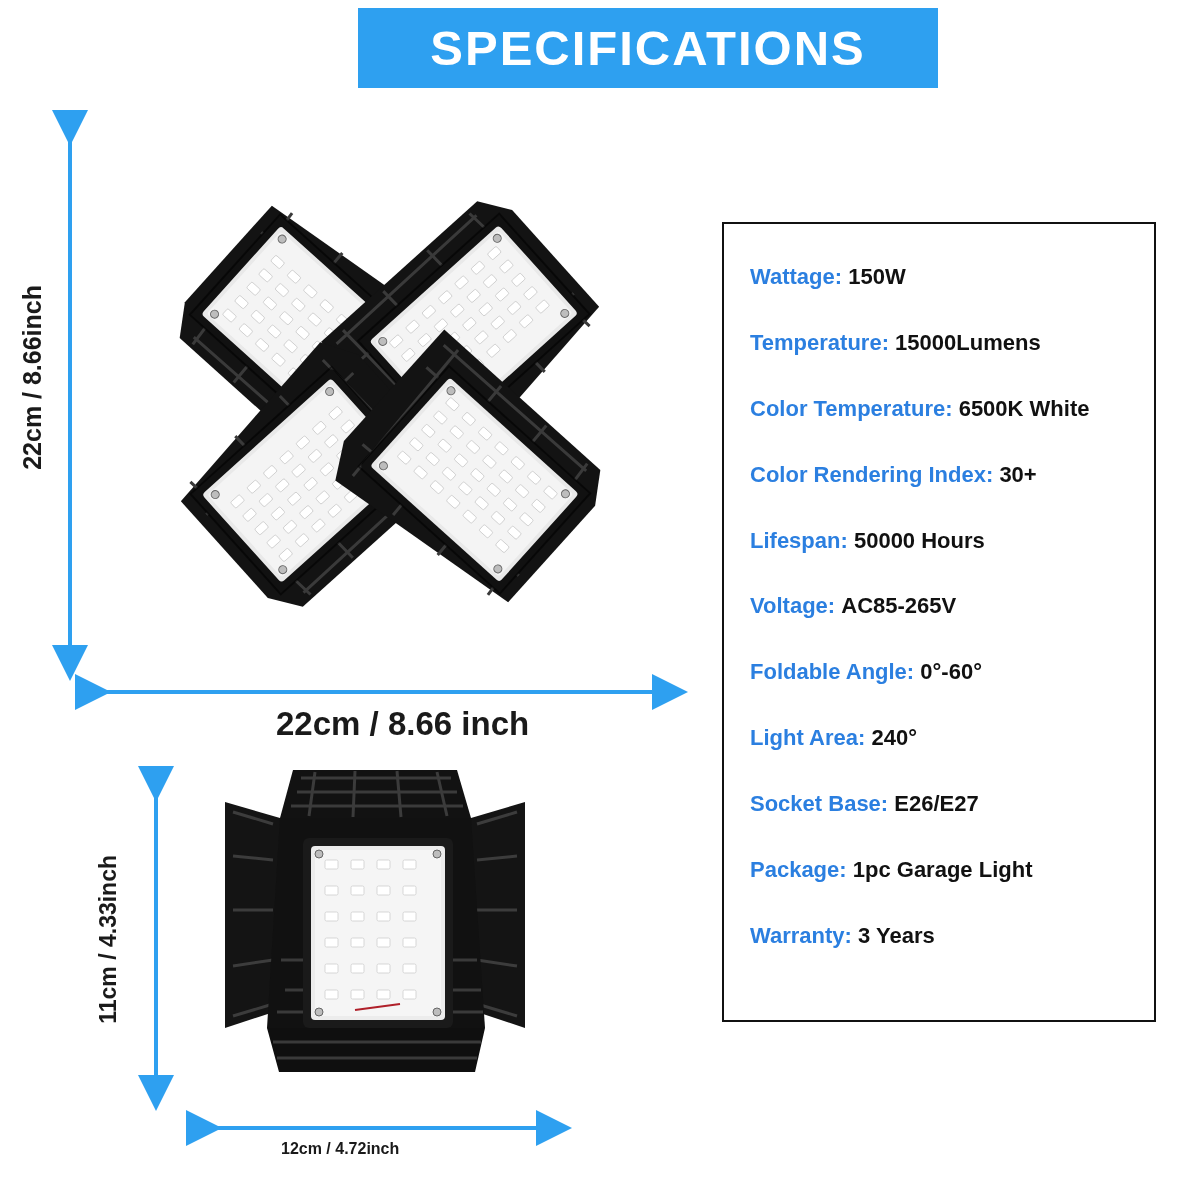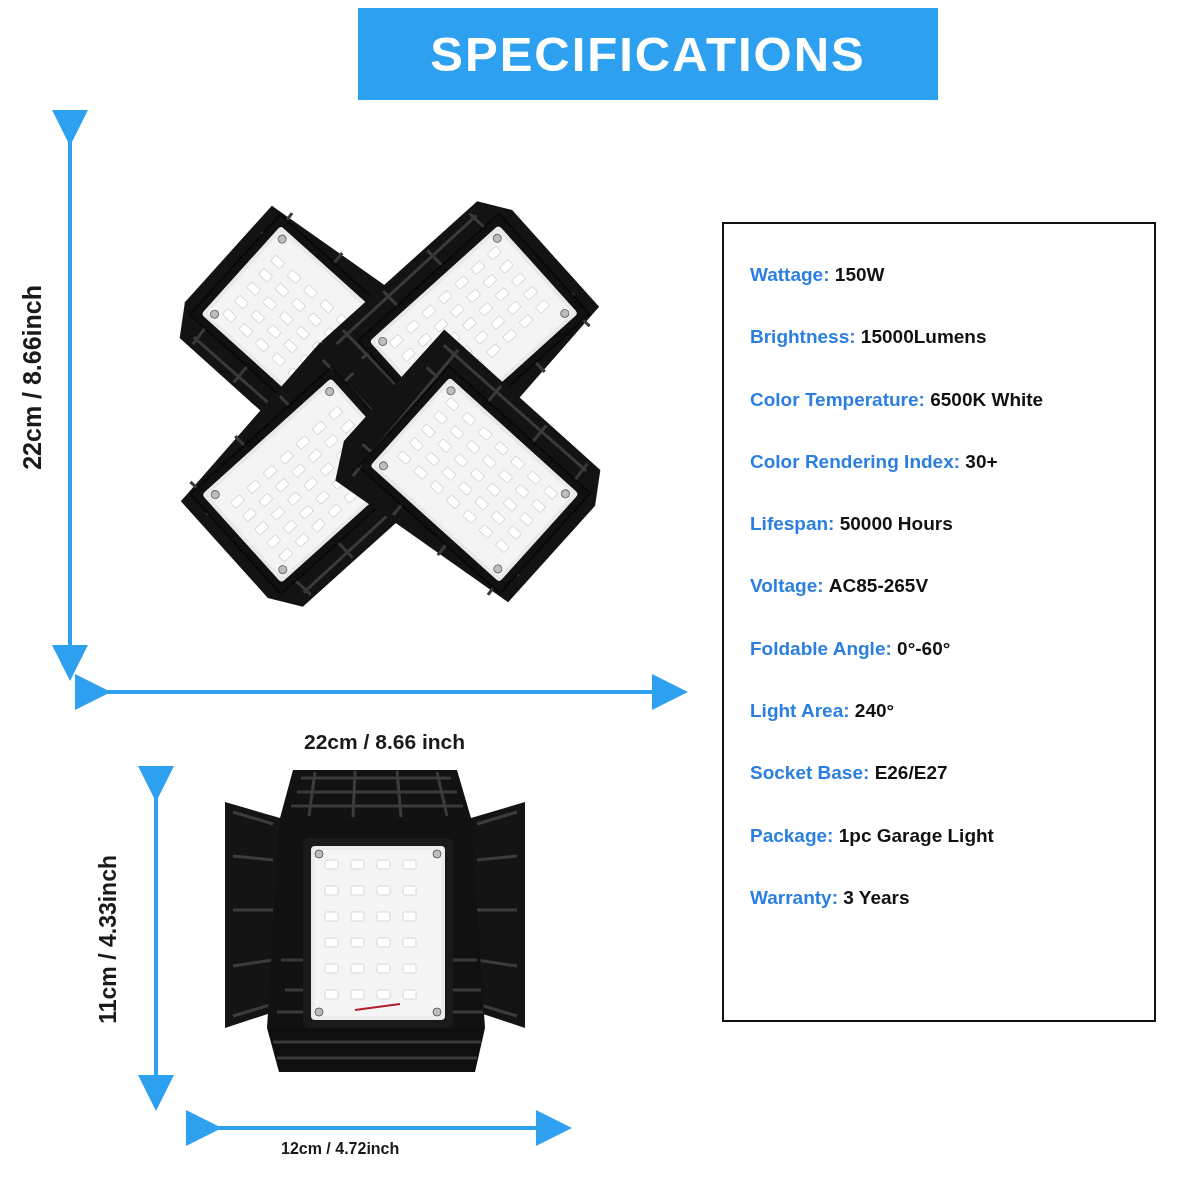--- a/index.html
+++ b/index.html
@@ -18,21 +18,21 @@
     height: 1200px;
     background: #fff;
   }
 
   
   .header-banner {
     position: absolute;
     left: 358px;
     top: 8px;
     width: 580px;
-    height: 92px;
+    height: 80px;
     background: #2ea0f0;
     display: flex;
     align-items: center;
     justify-content: center;
   }
   .header-banner .title {
     color: #ffffff;
     font-size: 49px;
     font-weight: bold;
     letter-spacing: 2px;
@@ -44,21 +44,21 @@
     position: absolute;
     left: 722px;
     top: 222px;
     width: 434px;
     height: 800px;
     border: 2px solid #111;
     background: #fff;
     padding: 40px 0 0 26px;
   }
   .spec-row {
-    font-size: 19px;
+    font-size: 22px;
     line-height: 1.2;
     margin-bottom: 39.5px;
     white-space: nowrap;
     font-family: "Liberation Sans", sans-serif;
   }
   .spec-key {
     color: #2b7fe0;
     font-weight: bold;
   }
   .spec-val {
@@ -78,23 +78,22 @@
     writing-mode: vertical-rl;
     transform: rotate(180deg);
   }
   #dim-height-top-label {
     left: 18px;
     top: 285px;
     font-size: 25px;
   }
   #dim-width-top-label {
     left: 276px;
-    top: 730px;
-    font-size: 21px;
-    margin-left: 28px;
+    top: 705px;
+    font-size: 33px;
   }
   #dim-height-bottom-label {
     left: 95px;
     top: 855px;
     font-size: 23px;
   }
   #dim-width-bottom-label {
     left: 281px;
     top: 1140px;
     font-size: 16px;
@@ -335,21 +334,21 @@
   <div class="dim-label" id="dim-width-top-label">22cm / 8.66 inch</div>
   <div class="dim-label vertical-text" id="dim-height-bottom-label">11cm / 4.33inch</div>
   <div class="dim-label" id="dim-width-bottom-label">12cm / 4.72inch</div>
 
   <div class="spec-box">
     <div class="spec-row">
       <span class="spec-key">Wattage:</span>
       <span class="spec-val">150W</span>
     </div>
     <div class="spec-row">
-      <span class="spec-key">Brightness:</span>
+      <span class="spec-key">Temperature:</span>
       <span class="spec-val">15000Lumens</span>
     </div>
     <div class="spec-row">
       <span class="spec-key">Color Temperature:</span>
       <span class="spec-val">6500K White</span>
     </div>
     <div class="spec-row">
       <span class="spec-key">Color Rendering Index:</span>
       <span class="spec-val">30+</span>
     </div>

